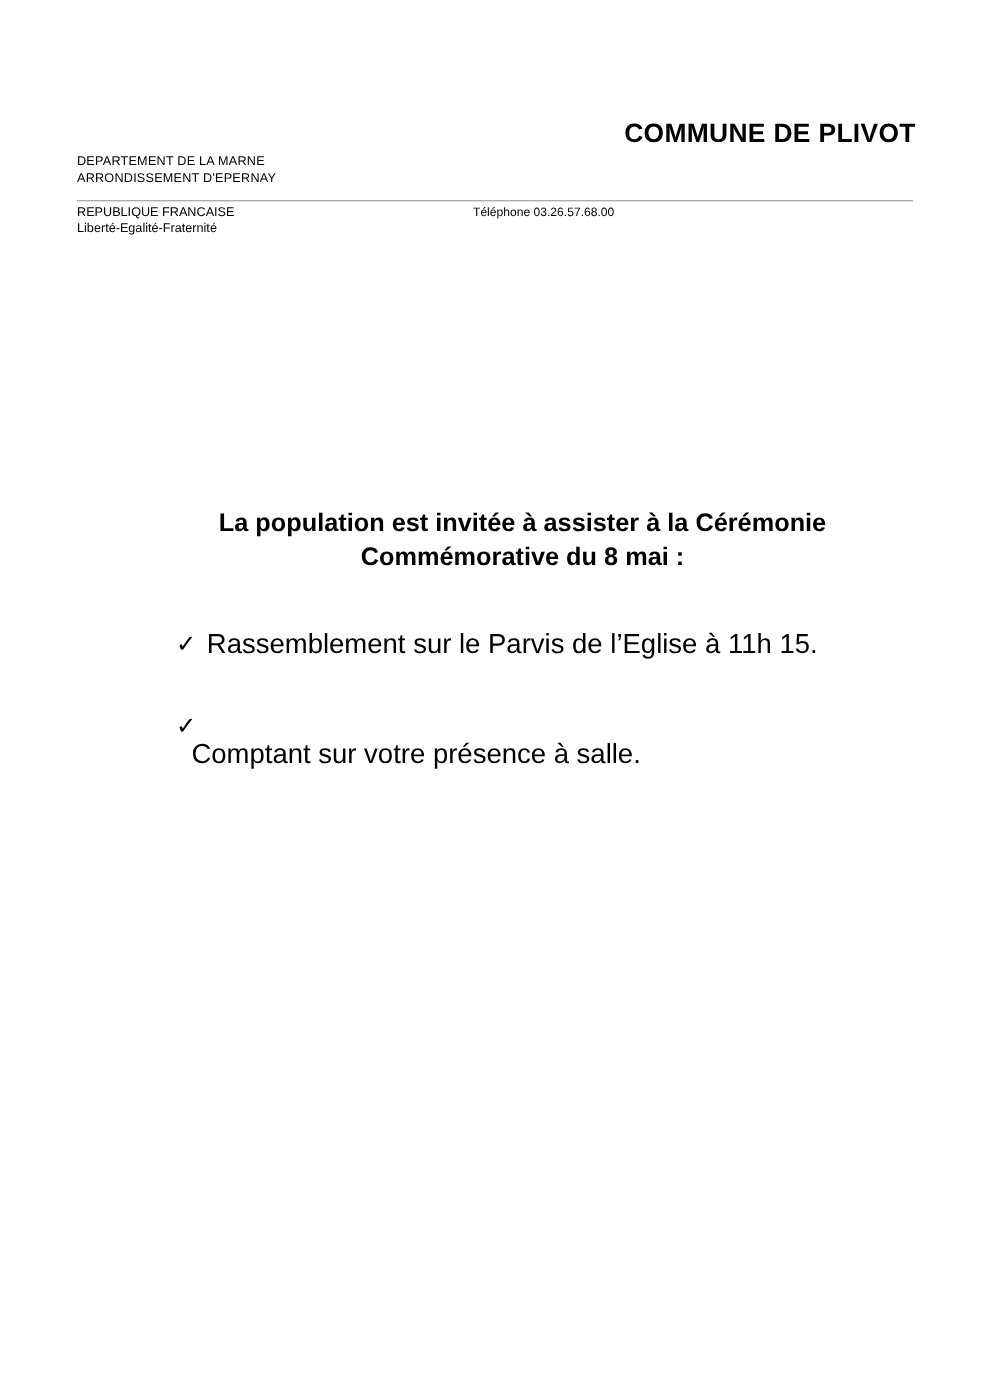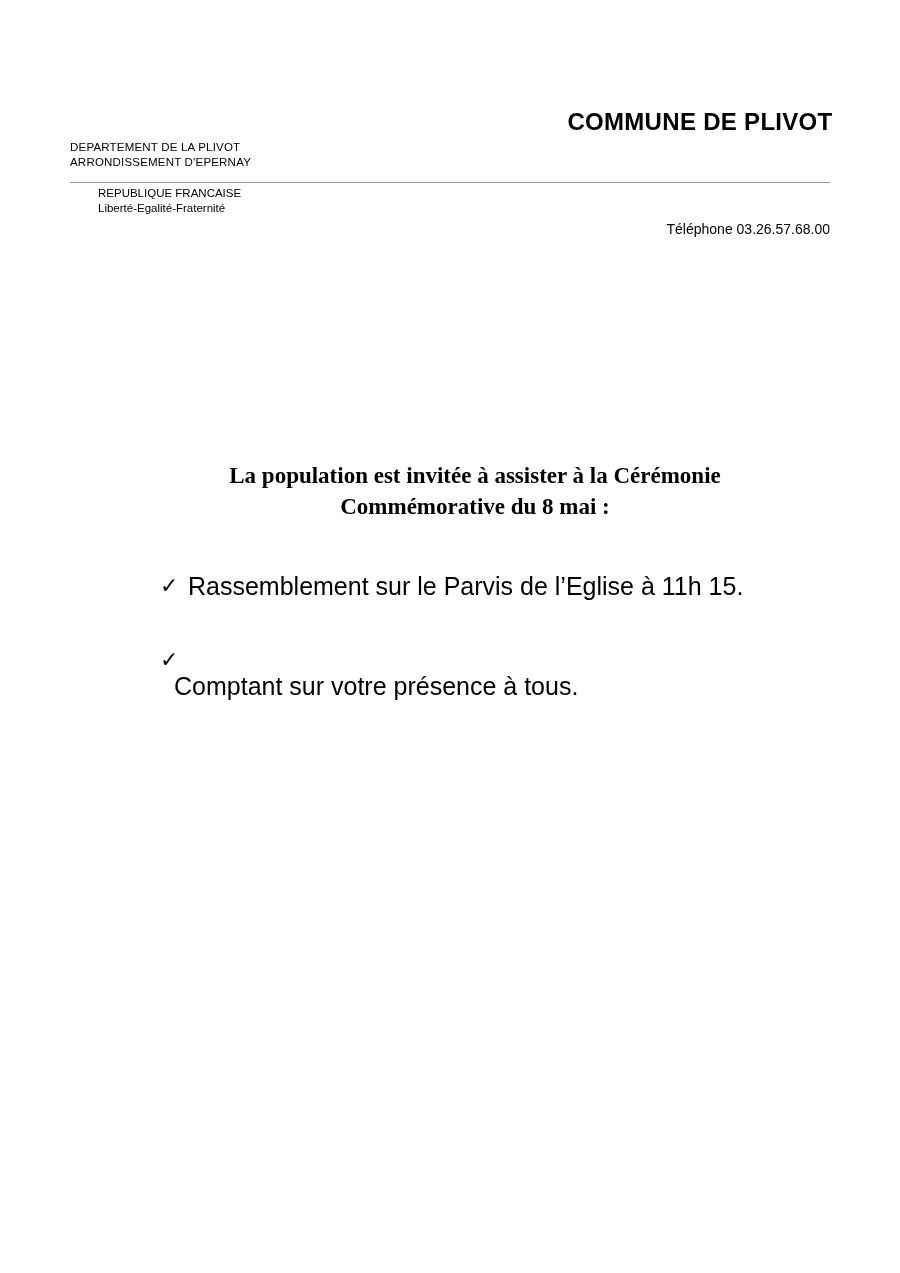--- a/index.html
+++ b/index.html
@@ -60,51 +60,48 @@
     border-top: 1px solid #9a9a9a;
   }
 
   .republique-block {
     position: absolute;
     left: 0;
     top: 86px;
     font-size: 11.5px;
     line-height: 15px;
     color: #000;
-    margin-left: 28px;
   }
 
   .contact-block {
     position: absolute;
     left: 360px;
     top: 86px;
     width: 400px;
-    text-align: right;
-    font-size: 14px;
+    text-align: left;
+    font-size: 11px;
     line-height: 15px;
     color: #000;
-    margin-top: 36px;
   }
 
   
   .body-content {
     position: absolute;
     left: 160px;
     right: 110px;
     top: 460px;
   }
 
   .headline {
     font-size: 23px;
     font-weight: bold;
     line-height: 1.35;
     text-align: center;
     margin: 0 0 46px 0;
     padding: 0 6px;
-    font-family: Liberation Serif, serif;
   }
 
   .bullet-list {
     margin: 0;
     padding: 0;
     list-style: none;
   }
 
   .bullet-item {
     position: relative;
@@ -139,21 +136,21 @@
 </head>
 <body>
 
 <div class="page">
 
   <div class="header">
 
     <div class="commune-title">COMMUNE DE PLIVOT</div>
 
     <div class="dept-block">
-      <div>DEPARTEMENT DE LA PLIVOT</div>
+      <div>DEPARTEMENT DE LA MARNE</div>
       <div>ARRONDISSEMENT D'EPERNAY</div>
     </div>
 
     <div class="header-rule"></div>
 
     <div class="republique-block">
       <div>REPUBLIQUE FRANCAISE</div>
       <div>Liberté-Egalité-Fraternité</div>
     </div>
 
@@ -173,17 +170,17 @@
         <span class="check-icon">✓</span>
         <span>Rassemblement sur le Parvis de l’Eglise à </span><span class="bold-time">11h 15</span><span>.</span>
       </li>
 
       <li class="bullet-item">
         <span class="check-icon">✓</span>
       </li>
 
     </ul>
 
-    <p class="closing-line">Comptant sur votre présence à tous.</p>
+    <p class="closing-line">Comptant sur votre présence à salle.</p>
 
   </div>
 
 </div>
 
 </body></html>

